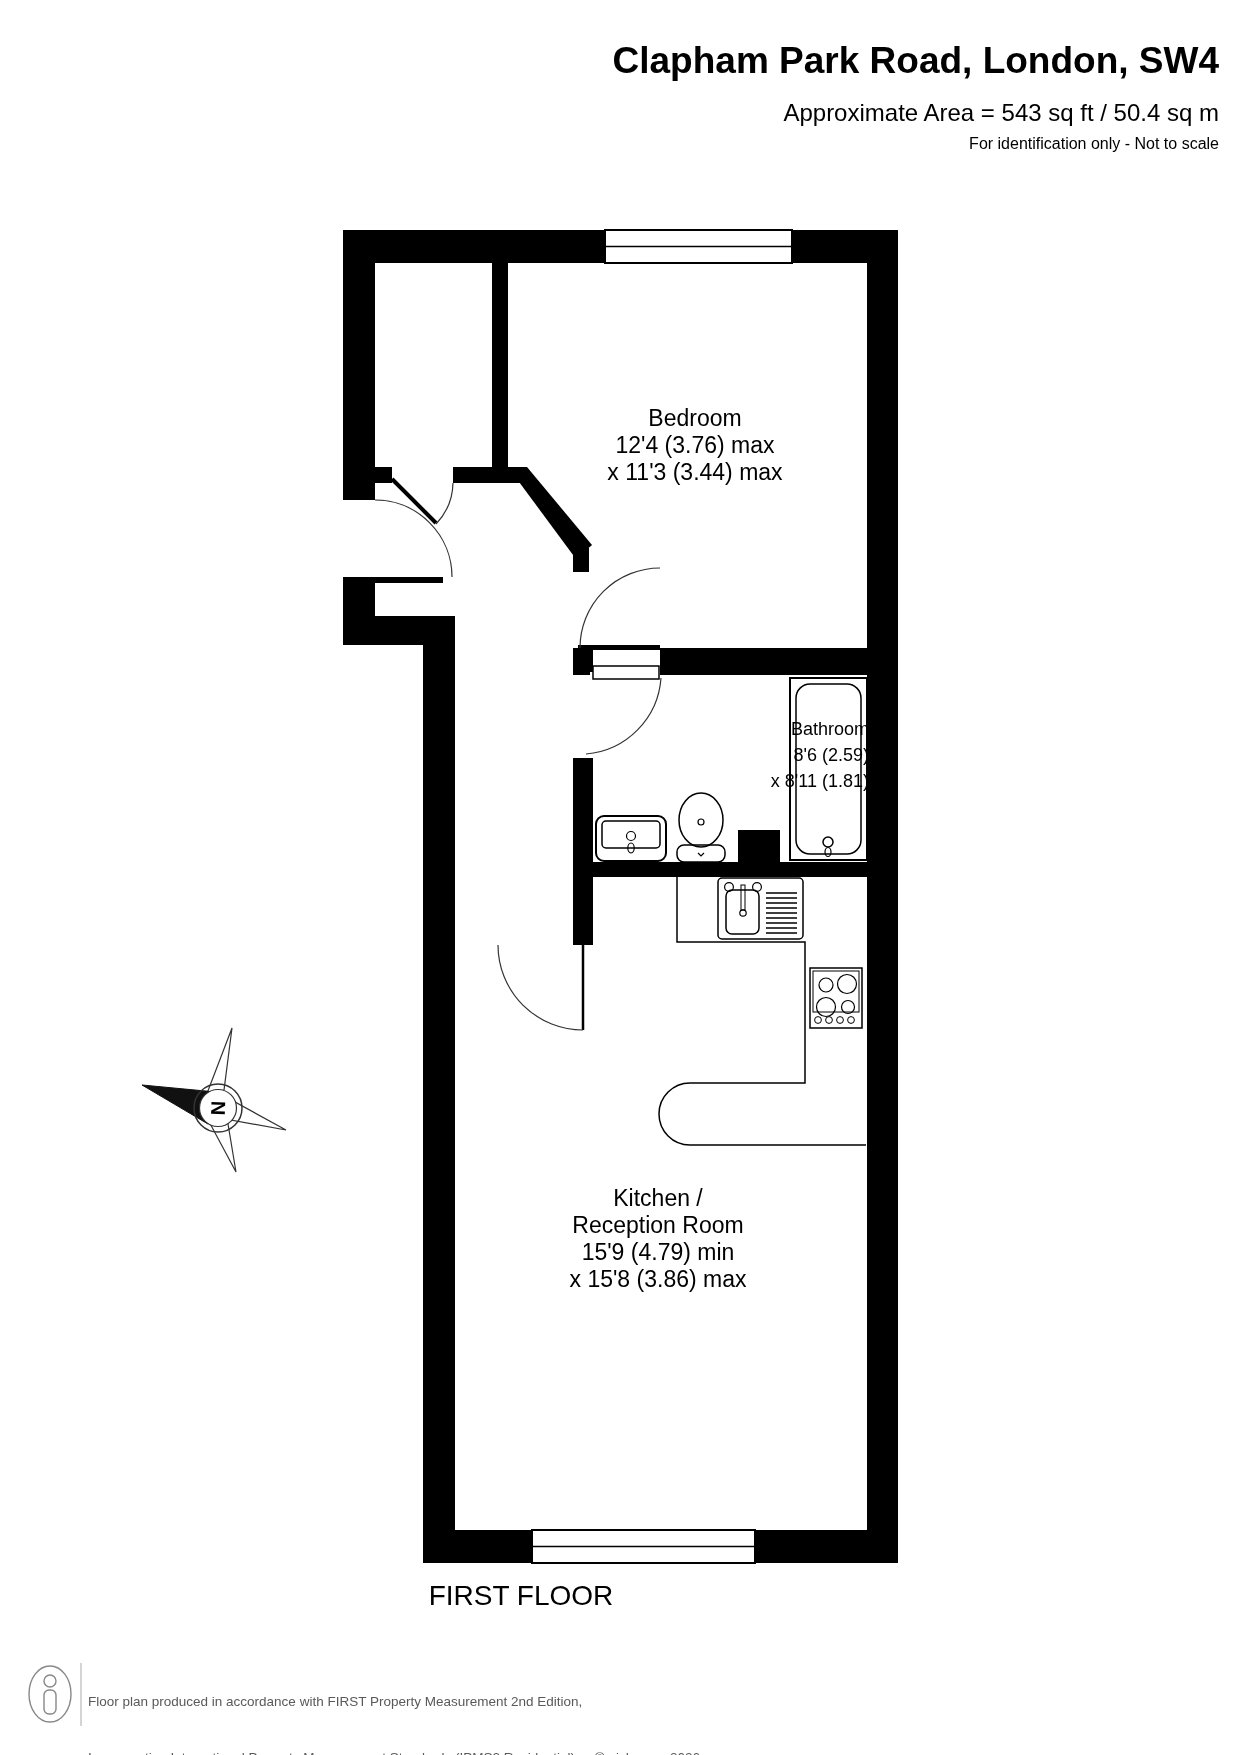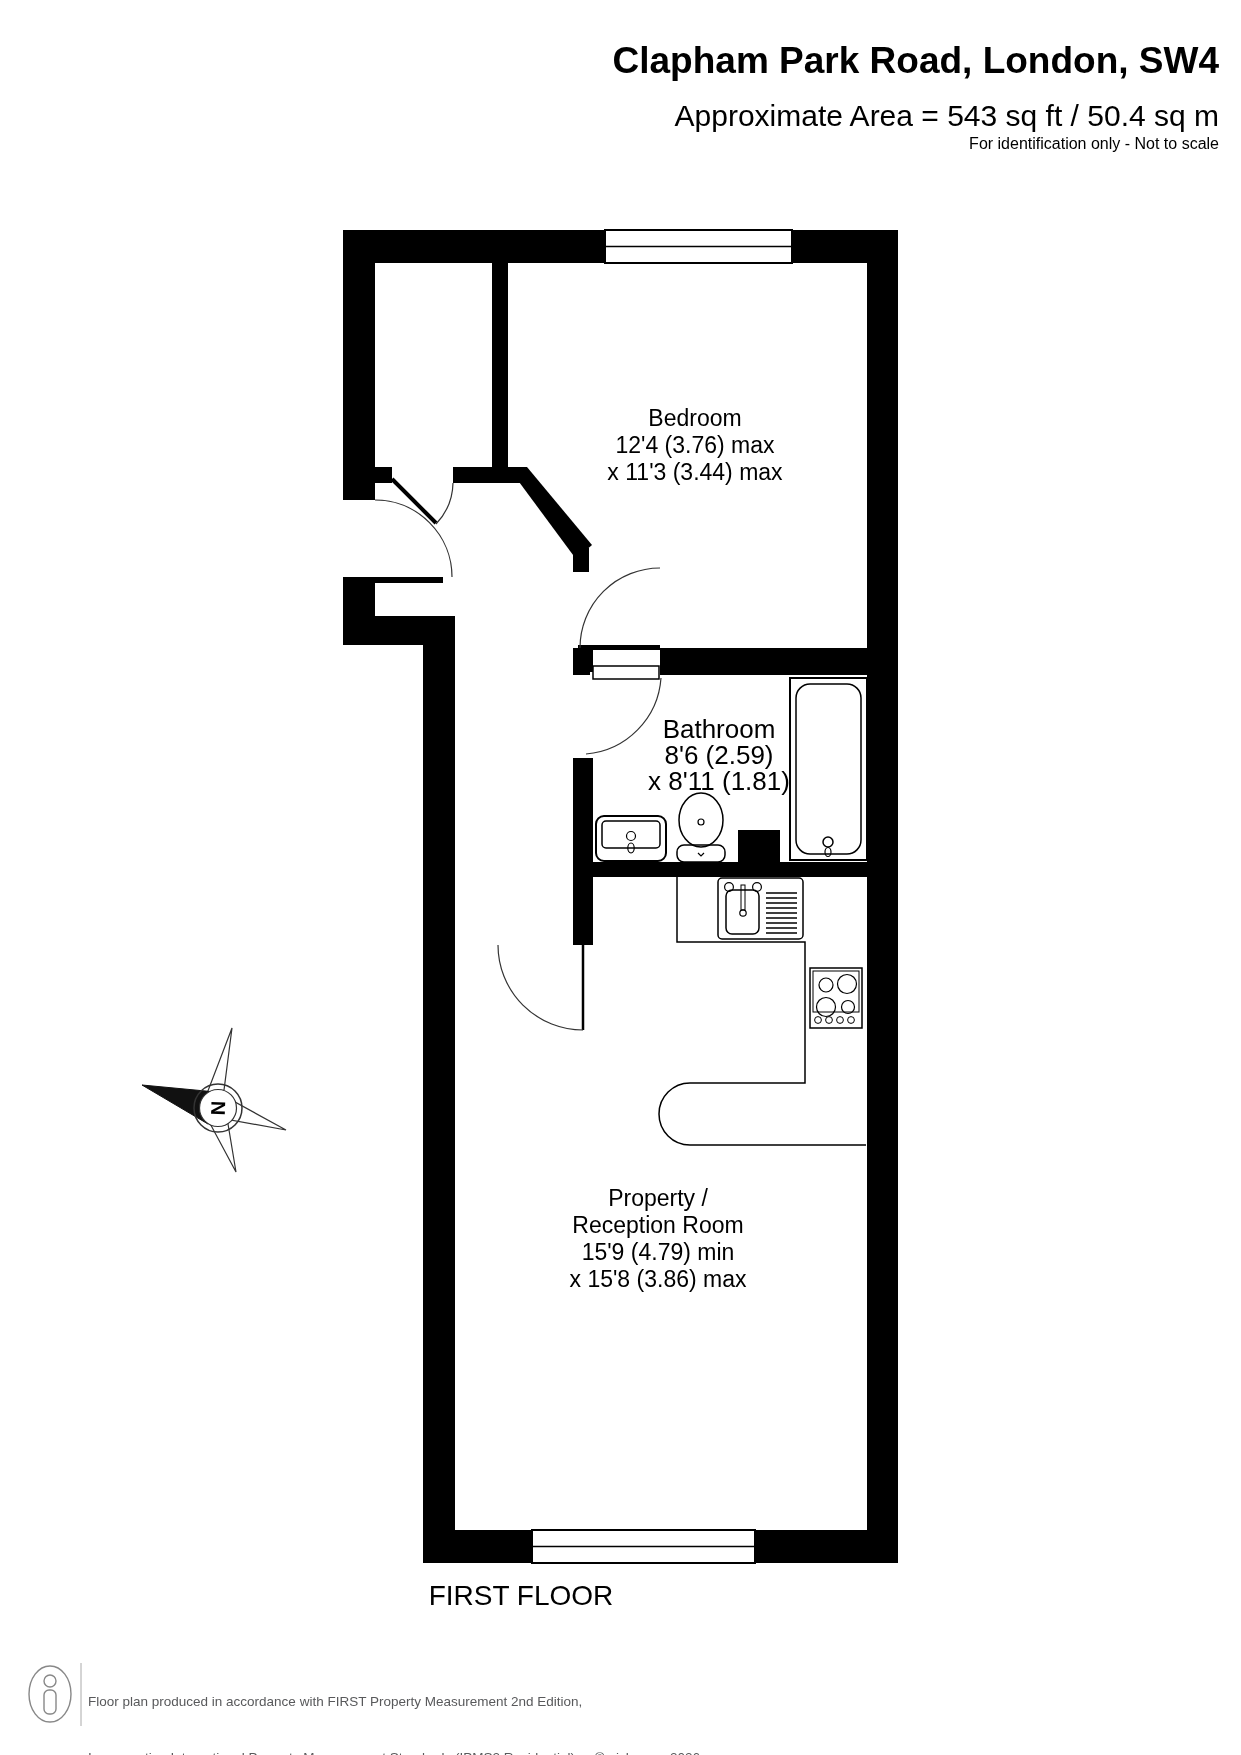--- a/index.html
+++ b/index.html
@@ -12,33 +12,33 @@
     overflow:hidden;
   }
   .abs{position:absolute;}
   .page-title{
     top:40px;right:22px;
     font-size:37px;font-weight:bold;letter-spacing:0px;
     text-align:center;
   }
   .area-line{
     top:99px;right:22px;
-    font-size:30px;text-align:right;
+    font-size:24px;text-align:right;
   }
   .note-line{
     top:135px;right:22px;
     font-size:16px;text-align:right;
   }
   .room-label{
     text-align:center;
     font-size:23px;line-height:27px;
   }
   .room-label .rname{font-weight:normal;}
   .bedroom-label{left:545px;top:405px;width:300px;}
-  .bathroom-label{left:569px;top:716px;width:300px;font-size:26px;line-height:26px;}
+  .bathroom-label{left:569px;top:716px;width:300px;font-size:18px;line-height:26px;text-align:right;}
   .kitchen-label{left:508px;top:1185px;width:300px;}
   .floor-label{
     left:371px;top:1580px;width:300px;
     text-align:center;font-size:28px;font-weight:normal;
   }
   .footer-text{
     left:88px;top:1656px;width:1000px;
     font-size:13.5px;line-height:18.5px;color:#58595b;
     white-space:pre-wrap;
   }
@@ -203,21 +203,21 @@
     <div>x 11'3 (3.44) max</div>
   </div>
 
   <div class="abs room-label bathroom-label">
     <div class="rname">Bathroom</div>
     <div>8'6 (2.59)</div>
     <div>x 8'11 (1.81)</div>
   </div>
 
   <div class="abs room-label kitchen-label">
-    <div class="rname">Property /</div>
+    <div class="rname">Kitchen /</div>
     <div class="rname">Reception Room</div>
     <div>15'9 (4.79) min</div>
     <div>x 15'8 (3.86) max</div>
   </div>
 
   <div class="abs floor-label">FIRST FLOOR</div>
 
   <div class="abs footer-text">
     <div>Floor plan produced in accordance with FIRST Property Measurement 2nd Edition,</div>
     <div class="footer-row">

